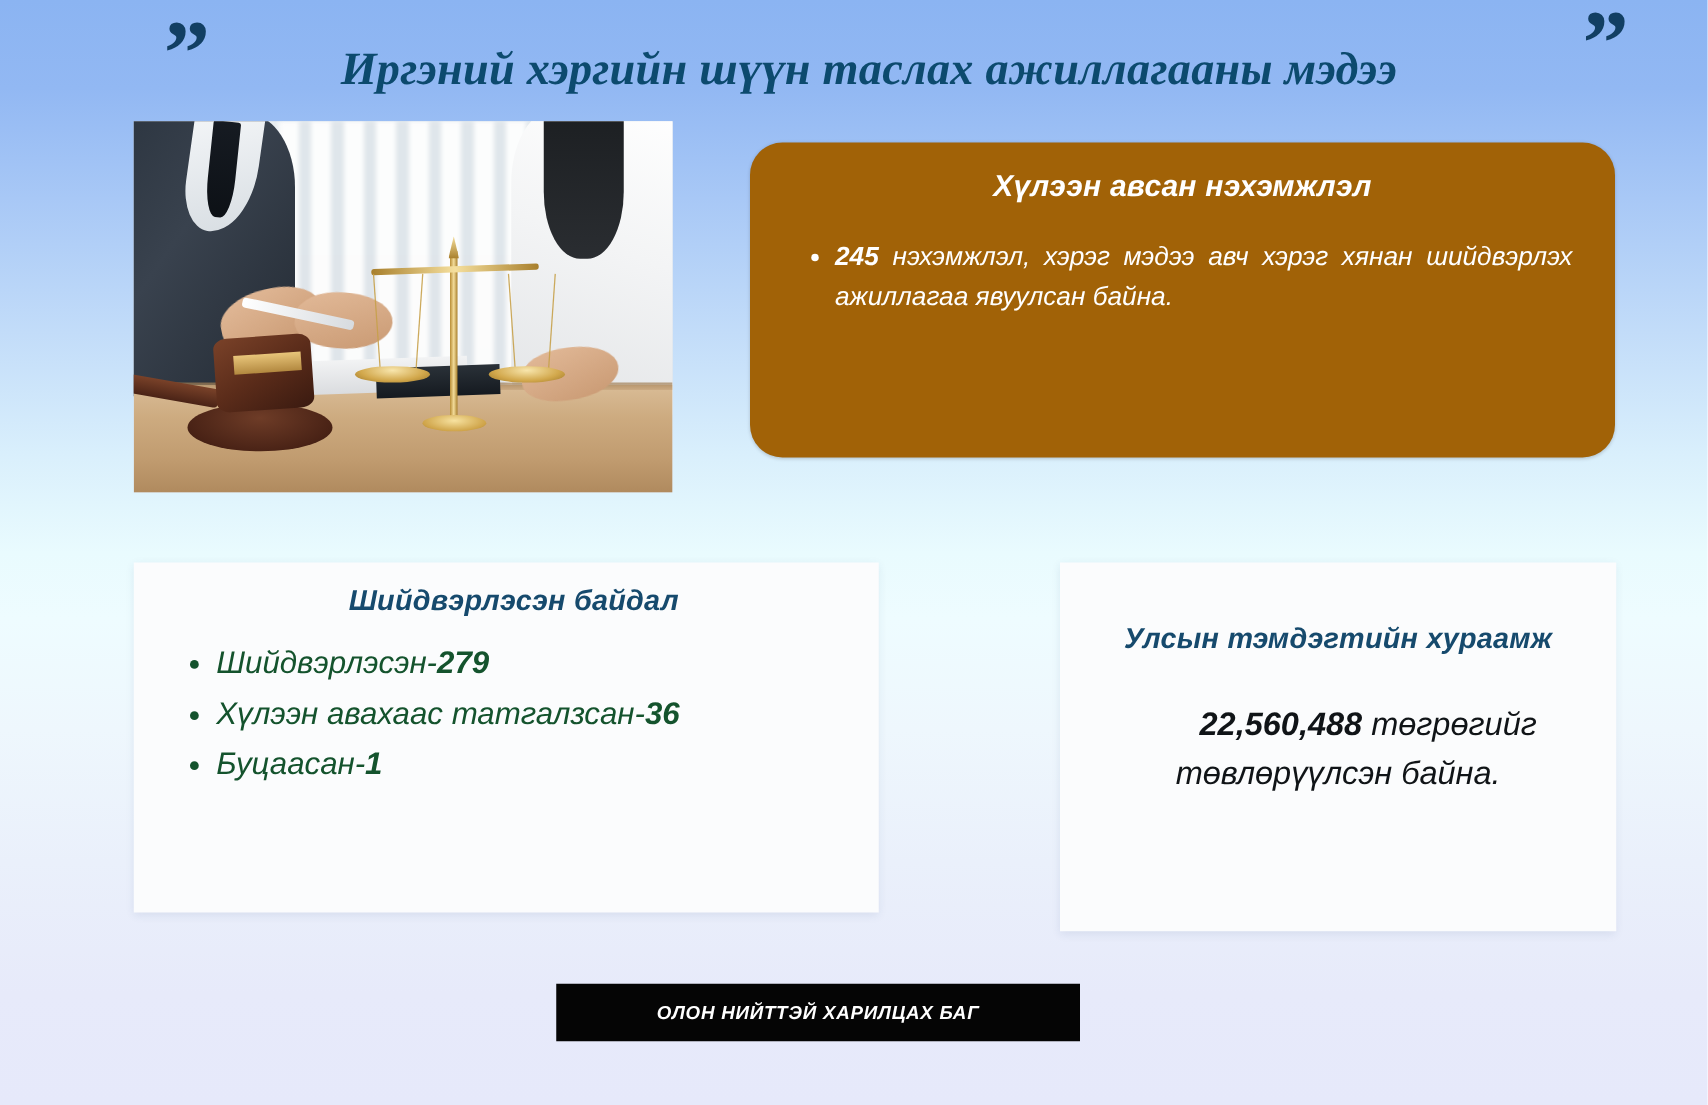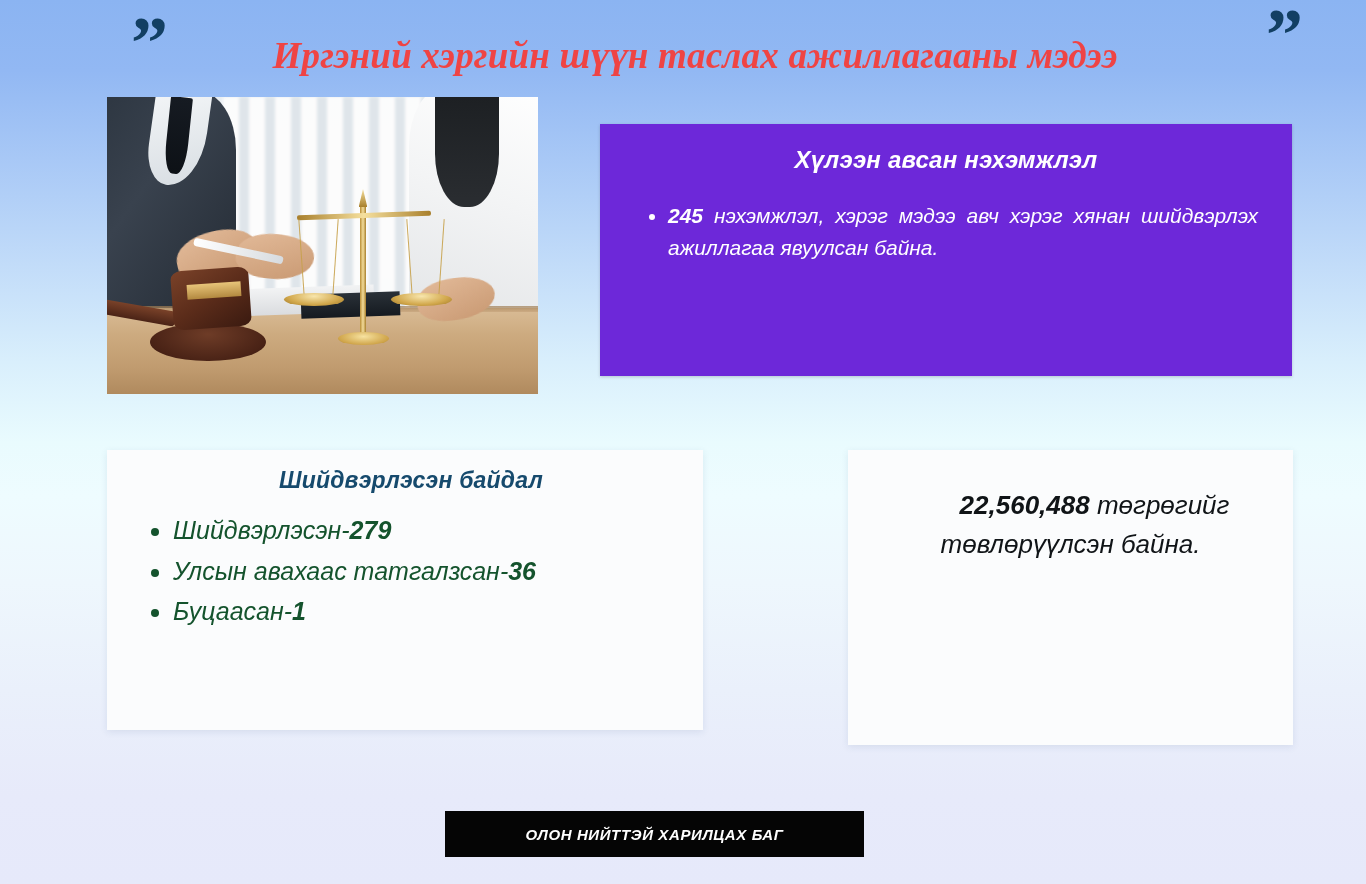--- a/index.html
+++ b/index.html
@@ -50,21 +50,21 @@
     position: absolute;
     left: 180px;
     top: 34px;
     width: 1030px;
     text-align: center;
     font-family: "Liberation Serif", "DejaVu Serif", serif;
     font-style: italic;
     font-weight: 700;
     font-size: 37px;
     letter-spacing: 0.2px;
-    color: #ef4444;
+    color: #0c4a6e;
     white-space: nowrap;
   }
 
   
   .photo-frame {
     position: absolute;
     left: 107px;
     top: 97px;
     width: 431px;
     height: 297px;
@@ -210,25 +210,26 @@
   }
   .ph-string.s1 { left: 45%; top: 41%; height: 26%; transform: rotate(-4deg); }
   .ph-string.s2 { left: 53%; top: 41%; height: 26%; transform: rotate(4deg); }
   .ph-string.s3 { left: 70%; top: 41%; height: 26%; transform: rotate(-4deg); }
   .ph-string.s4 { left: 77.5%; top: 41%; height: 26%; transform: rotate(4deg); }
 
   
   .navy-panel {
     position: absolute;
     left: 600px;
-    top: 124px;
+    top: 114px;
     width: 692px;
     height: 252px;
-    background: #6d28d9;
+    background: #a16207;
     box-shadow: 0 1px 3px rgba(0,0,0,.18);
+    border-radius: 26px;
   }
   .navy-title {
     margin: 22px 0 0 0;
     text-align: center;
     color: #ffffff;
     font-size: 24px;
     font-weight: 700;
     font-style: italic;
     letter-spacing: .2px;
   }
@@ -294,21 +295,20 @@
   .footer-banner {
     position: absolute;
     left: 445px;
     top: 787px;
     width: 419px;
     height: 46px;
     background: #050505;
     display: flex;
     align-items: center;
     justify-content: center;
-    margin-top: 24px;
   }
   .footer-banner span {
     color: #ffffff;
     font-size: 15px;
     font-weight: 700;
     font-style: italic;
     letter-spacing: .6px;
   }
 </style>
 </head>
@@ -360,26 +360,27 @@
     <div class="navy-title">Хүлээн авсан нэхэмжлэл</div>
     <ul class="navy-list">
       <li><b>245</b><span> нэхэмжлэл, хэрэг мэдээ авч хэрэг хянан шийдвэрлэх ажиллагаа явуулсан байна.</span></li>
     </ul>
   </div>
 
   <div class="card card-left">
     <div class="card-title">Шийдвэрлэсэн байдал</div>
     <ul class="card-list">
       <li><span>Шийдвэрлэсэн-</span><b>279</b></li>
-      <li><span>Улсын авахаас татгалзсан-</span><b>36</b></li>
+      <li><span>Хүлээн авахаас татгалзсан-</span><b>36</b></li>
       <li><span>Буцаасан-</span><b>1</b></li>
     </ul>
   </div>
 
   <div class="card card-right">
+    <div class="card-title">Улсын тэмдэгтийн хураамж</div>
     <div class="card-amount"><b>22,560,488</b><span> төгрөгийг төвлөрүүлсэн байна.</span></div>
   </div>
 
   <div class="footer-banner">
     <span>ОЛОН НИЙТТЭЙ ХАРИЛЦАХ БАГ</span>
   </div>
 
 </div>
 
 </body></html>

